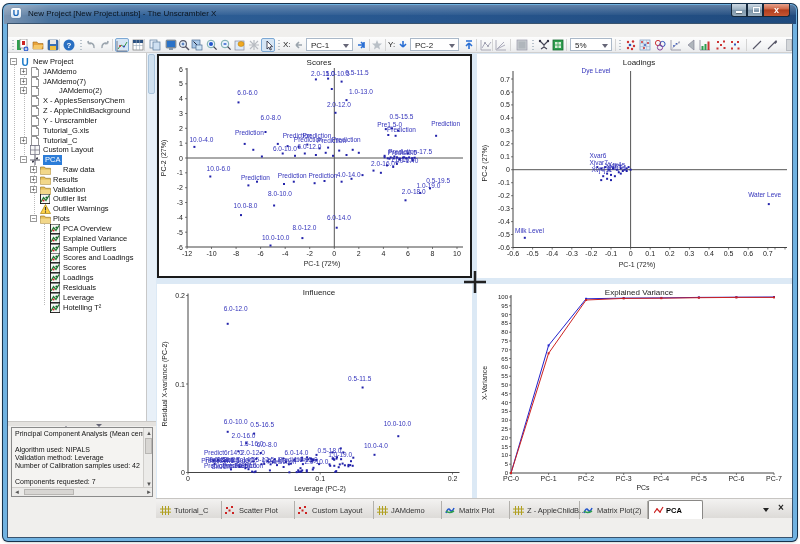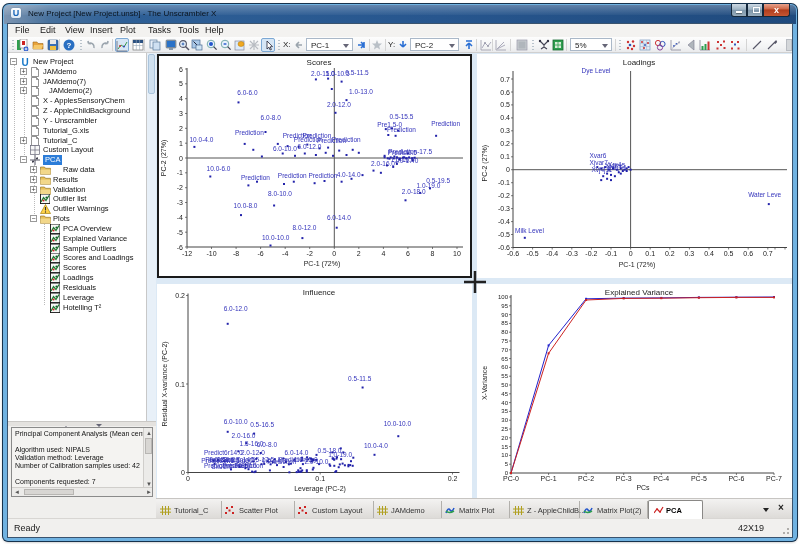--- a/index.html
+++ b/index.html
@@ -65,30 +65,20 @@
  <div id="winbtns">
    <div class="wbtn first">
         <div class="dash"></div>
       </div>
    <div class="wbtn">
         <div class="box"></div>
       </div>
    <div class="wbtn close" style="font-size:9px;font-weight:bold;line-height:12px;color:#fff">x</div>
  </div>
  <div id="app">
-<div id="menubar">
-        <span style="left:7px">File</span>
-        <span style="left:32px">Edit</span>
-        <span style="left:57px">View</span>
-        <span style="left:82px">Insert</span>
-        <span style="left:112px">Plot</span>
-        <span style="left:140px">Tasks</span>
-        <span style="left:170px">Tools</span>
-        <span style="left:197px">Help</span>
-      </div>
 <div id="toolbar">
         <div class="grip" style="left:4px"></div>
         <div class="grip" style="left:72px"></div>
         <div class="grip" style="left:270px"></div>
         <div class="grip" style="left:524px"></div>
         <div class="grip" style="left:611px"></div>
         <div class="tsep" style="left:51px"></div>
         <div class="tsep" style="left:104px"></div>
         <div class="tsep" style="left:136px"></div>
         <div class="tsep" style="left:361px"></div>
@@ -311,21 +301,21 @@
               <path d="M6.5 .5 v2 h2" fill="none" stroke="#666" stroke-width=".7"></path>
             </svg></span>
           <span class="tlabel" style="left:23px">JAMdemo(7)</span>
         </div>
         <div class="trow" style="left:12px;top:33.46px">
           <span class="abs" style="left:0;top:1px;width:7px;height:7px;border:1px solid #999;background:#fff;font-size:7px;line-height:6px;text-align:center;color:#333">+</span>
           <span class="abs" style="left:10px;top:0px"><svg width="10" height="10" viewBox="0 0 10 10">
               <path d="M1.5 0.5 h5 l2 2 v7 h-7 Z" fill="#fff" stroke="#666" stroke-width=".7"></path>
               <path d="M6.5 .5 v2 h2" fill="none" stroke="#666" stroke-width=".7"></path>
             </svg></span>
-          <span class="tlabel" style="left:29px">JAMdemo(2)</span>
+          <span class="tlabel" style="left:39px">JAMdemo(2)</span>
         </div>
         <div class="trow" style="left:12px;top:43.28px">
           <span class="abs" style="left:10px;top:0px"><svg width="10" height="10" viewBox="0 0 10 10">
               <path d="M1.5 0.5 h5 l2 2 v7 h-7 Z" fill="#fff" stroke="#666" stroke-width=".7"></path>
               <path d="M6.5 .5 v2 h2" fill="none" stroke="#666" stroke-width=".7"></path>
             </svg></span>
           <span class="tlabel" style="left:23px">X - ApplesSensoryChem</span>
         </div>
         <div class="trow" style="left:12px;top:53.1px">
           <span class="abs" style="left:10px;top:0px"><svg width="10" height="10" viewBox="0 0 10 10">
@@ -1077,24 +1067,13 @@
             <path d="M1 5 Q4 8 9 5" stroke="#2e9e4f" stroke-width="1.5" fill="none"></path>
           </svg>Matrix Plot(2)</div>
         <div class="ptab active" style="left:492px;width:55px"><svg class="ptabicon" style="left:5px;top:5px" width="11" height="9" viewBox="0 0 11 9">
             <path d="M0 7 L3 3 L6 6 L9 1" stroke="#cc2222" stroke-width="1.2" fill="none"></path>
             <rect x="2.4" y="2.4" width="1.4" height="1.4" fill="#cc2222"></rect>
             <rect x="5.4" y="5.2" width="1.4" height="1.4" fill="#cc2222"></rect>
           </svg>PCA</div>
         <div class="abs" style="left:607px;top:9px;width:0;height:0;border:3.5px solid transparent;border-top:4.5px solid #222"></div>
         <div class="abs" style="left:622px;top:3px;font-size:10px;color:#222;font-weight:bold">×</div>
       </div>
-<div id="statusbar">
-<span class="abs" style="left:6px;top:4px">Ready</span>
-<span class="abs" style="right:28px;top:4px">42X19</span>
-<svg class="abs" style="right:2px;bottom:2px" width="10" height="10">
-          <g fill="#b0aeab">
-            <rect x="7" y="7" width="2" height="2"></rect>
-            <rect x="7" y="3" width="2" height="2"></rect>
-            <rect x="3" y="7" width="2" height="2"></rect>
-          </g>
-        </svg>
-</div>
 </div>
   </div>
 </body></html>

